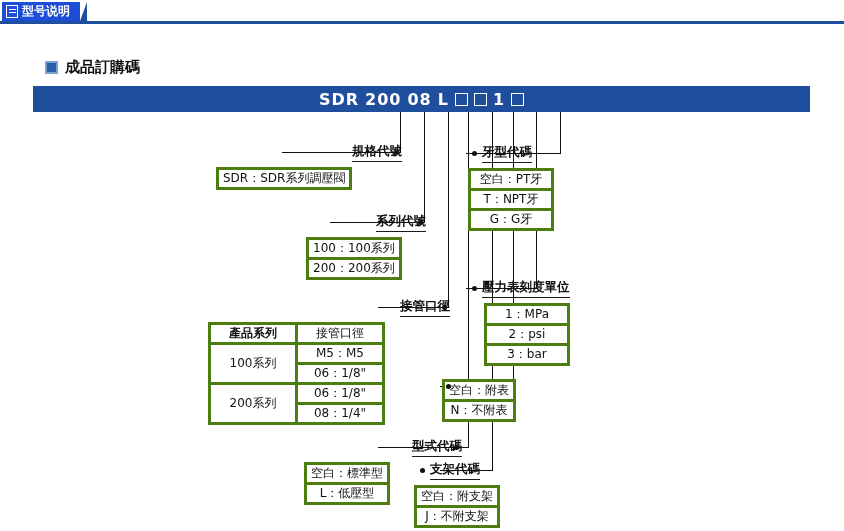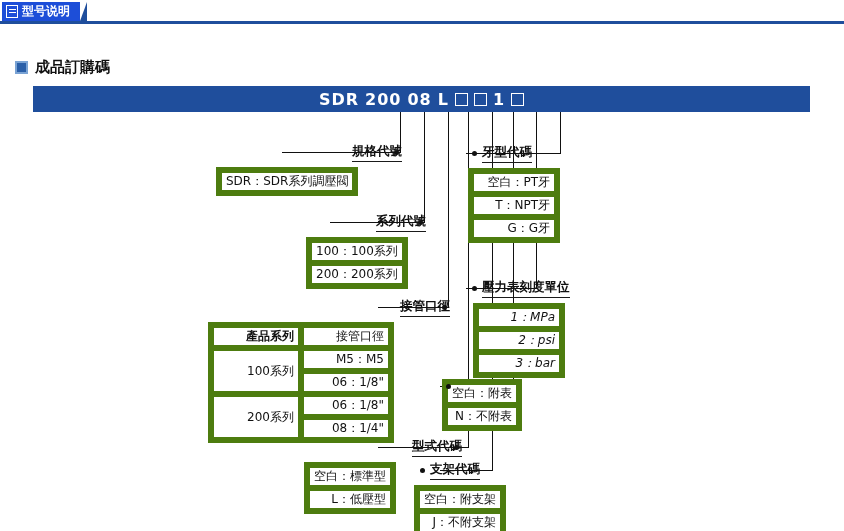--- a/index.html
+++ b/index.html
@@ -68,21 +68,21 @@
     right: -7px; top: 0;
     width: 0; height: 0;
     border-style: solid;
     border-width: 0 0 19px 7px;
     border-color: transparent transparent #1f4e9c transparent;
   }
 
   
   .section-title {
     position: absolute;
-    left: 15px; top: 58px;
+    left: 45px; top: 58px;
     font-size: 15px;
     font-weight: bold;
     color: #111111;
     display: flex;
     align-items: center;
     gap: 7px;
     white-space: nowrap;
   }
   .section-title .sq {
     display: inline-block;
@@ -136,26 +136,26 @@
     border-radius: 50%;
     background: #111111;
   }
   table.tbl {
     border-collapse: collapse;
     font-size: 12px;
     color: #111111;
     background: #ffffff;
   }
   table.tbl td {
-    border: 6px solid #4d7c0f;
+    border: 3px solid #4d7c0f;
     padding: 0px 4px;
     height: 17px;
     line-height: 17px;
     white-space: nowrap;
-    text-align: right;
+    text-align: center;
   }
 
   
   .line {
     position: absolute;
     background: #111111;
   }
   .vline { width: 1px; }
   .hline { height: 1px; }
 </style>
@@ -317,21 +317,21 @@
     </tr>
   </tbody>
     </table>
 </div>
 
 <div class="grp" style="left:466px; top:276px;">
   <div style="text-align:left; width:180px; padding-left:16px;">
     <span class="grp-title">壓力表刻度單位</span>
   </div>
   <div class="dot" style="left:6px; top:10px;"></div>
-  <table class="tbl" style="margin-top:5px; margin-left:7px;font-style:italic;">
+  <table class="tbl" style="margin-top:5px; margin-left:18px;">
     <tbody>
         <tr>
       <td style="width:72px;">1：MPa</td>
     </tr>
     <tr>
       <td>2：psi</td>
     </tr>
     <tr>
       <td>3：bar</td>
     </tr>

